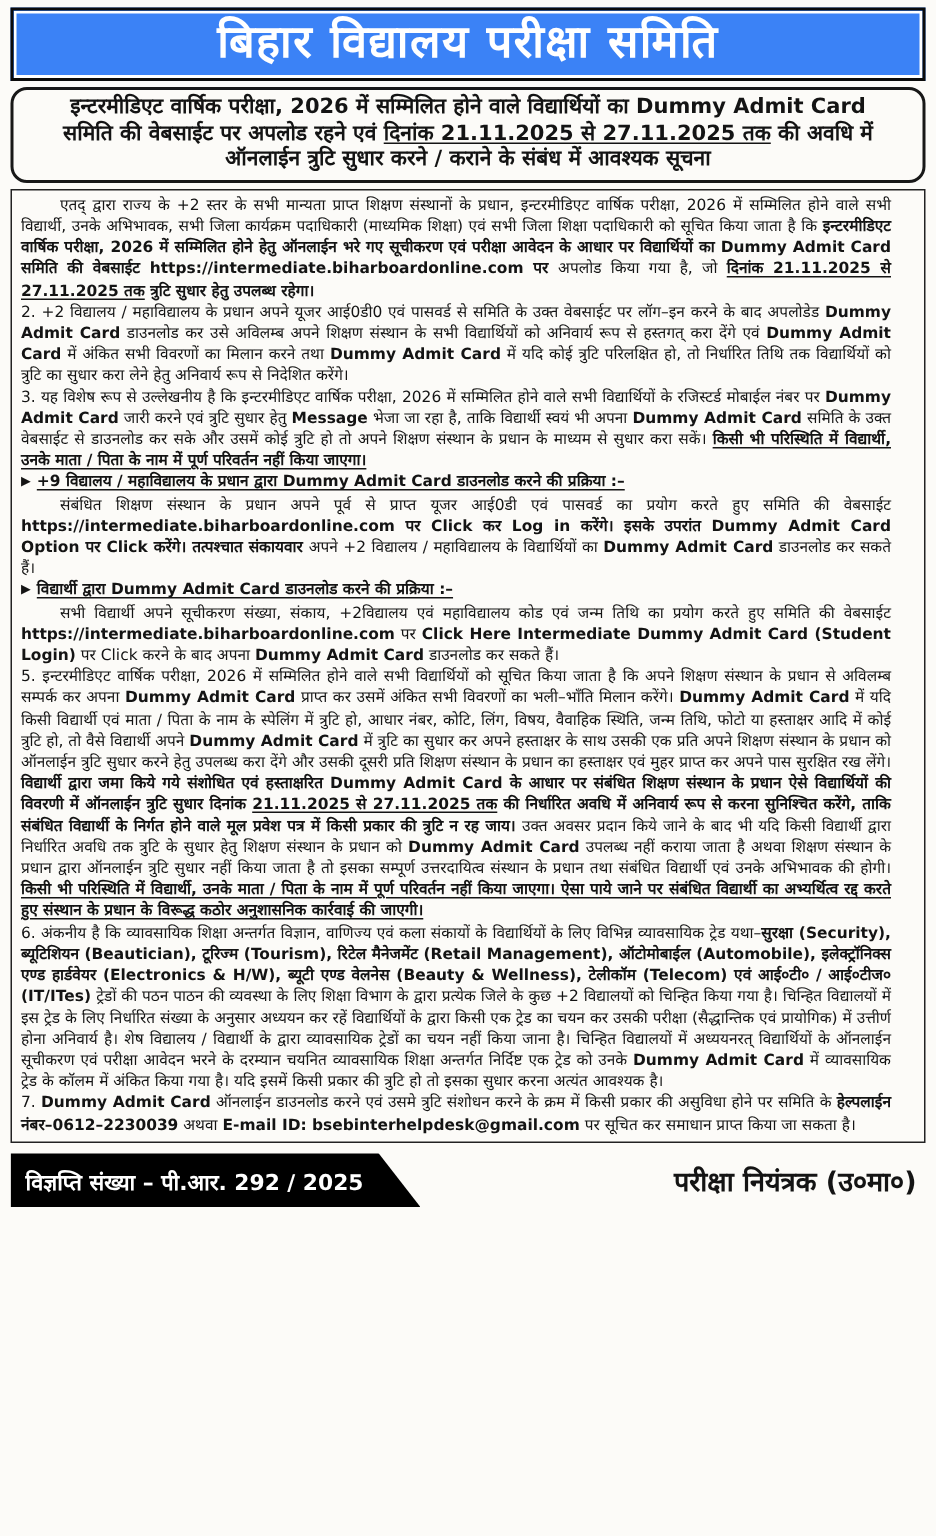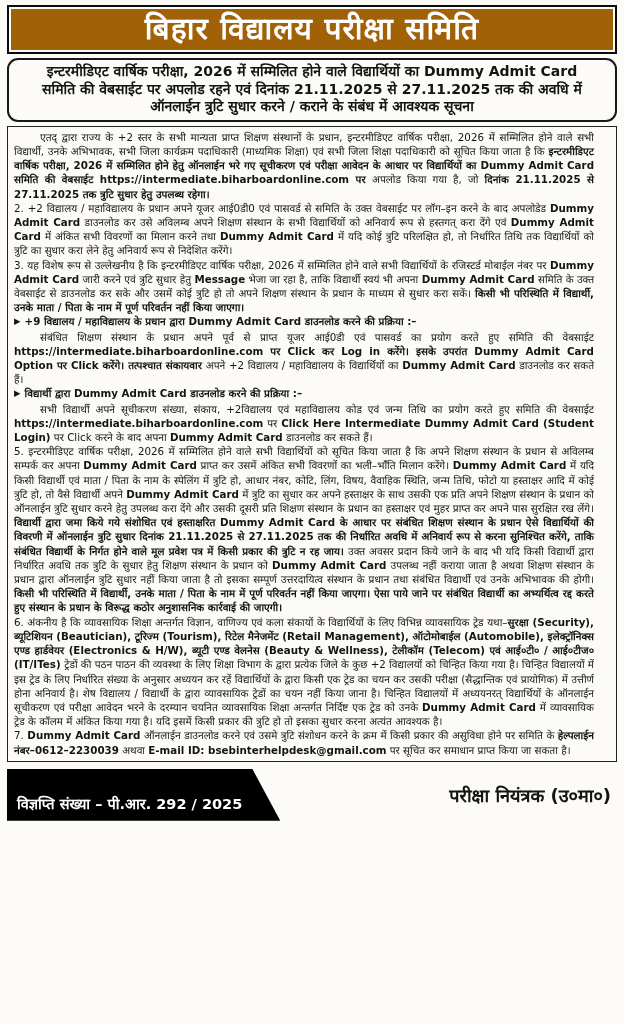--- a/index.html
+++ b/index.html
@@ -2,44 +2,44 @@
 <html><head>
 <meta charset="utf-8">
 <style>
   html,body { margin:0; padding:0; background:#d8d8d8; }
   .page {
     width:624px; height:1024px; margin:0 auto; box-sizing:border-box;
     background:#fcfbf8; color:#141414; padding:5px 7px 0 7px; overflow:hidden;
     font-family:"DejaVu Sans","Liberation Sans",sans-serif;
   }
   .title-bar {
-    background:#a16207; color:#ffffff; text-align:center; font-weight:bold;
+    background:#3b82f6; color:#ffffff; text-align:center; font-weight:bold;
     font-size:30px; line-height:42px; letter-spacing:1px;
     border:2px solid #0b0b0b; box-shadow:inset 0 0 0 2px #ffffff;
     padding:1px 2px 2px 2px;
   }
   .subtitle-box {
     border:2.5px solid #181818; border-radius:11px; margin-top:4px;
     padding:3px 8px 4px 8px; text-align:center; font-weight:bold;
     font-size:14px; line-height:17.6px;
   }
   .body-box {
     border:1.6px solid #222; margin-top:4px; padding:3px 22px 4px 6px;
     font-size:10.3px; line-height:14.2px; text-align:justify;
   }
   .para { margin:0; }
   .para.first, .para.sub { text-indent:26px; }
   .para.bullet { text-indent:0; }
   .b { font-weight:bold; }
-  .u { text-underline-offset:2px;margin-top:24px; }
+  .u { text-decoration:underline; text-underline-offset:2px;margin-top:24px; }
   .marker { font-size:8.5px; display:inline-block; transform:translateY(-1px); padding-right:4px; }
   .footer { display:flex; justify-content:space-between; align-items:center; margin-top:7px; }
   .ribbon {
     background:#000; color:#fff; font-weight:bold; font-size:14.5px;
-    padding:24px 38px 8px 10px;
+    padding:8px 38px 8px 10px;
     clip-path:polygon(0 0, calc(100% - 28px) 0, 100% 100%, 0 100%);
   }
   .signatory { font-weight:bold; font-size:18px; padding-right:6px; }
 </style>
 </head>
 <body>
 
 <div class="page">
   <div class="title-bar">बिहार विद्यालय परीक्षा समिति</div>
 

